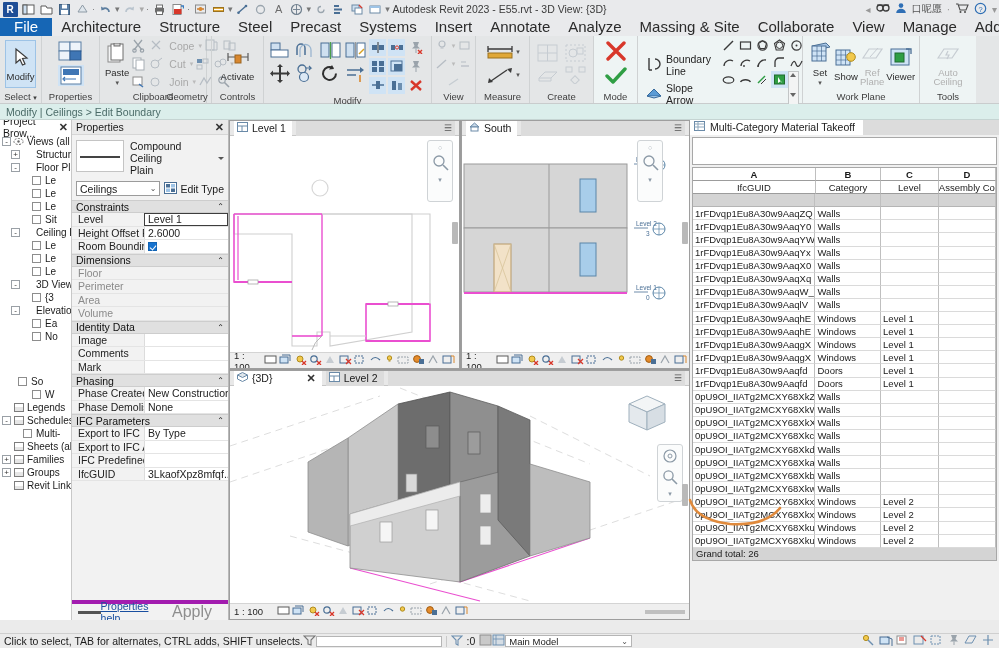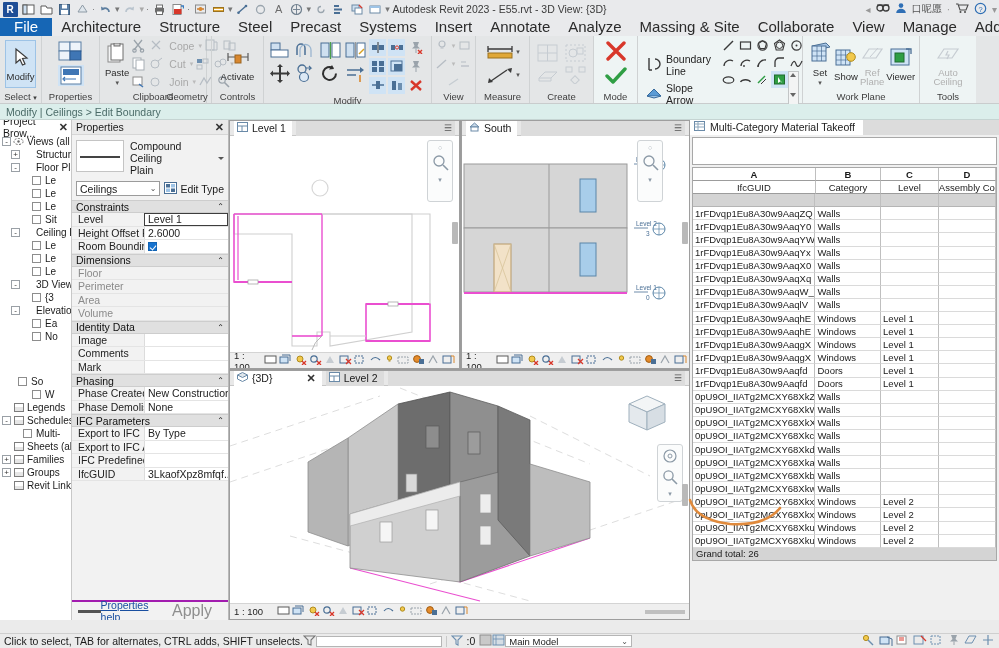--- a/index.html
+++ b/index.html
@@ -89,21 +89,21 @@
   .grp-head{height:13px;background:#e0e0e0;border-top:1px solid #cdcdcd;border-bottom:1px solid #cdcdcd;
      display:flex;align-items:center;justify-content:space-between;padding:0 4px;font-size:10.5px;font-weight:normal;color:#111;}
   .prow{height:13.5px;display:flex;align-items:stretch;border-bottom:1px solid #e4e4e4;font-size:10.5px;}
   .pk{width:72px;padding-left:6px;display:flex;align-items:center;color:#222;overflow:hidden;white-space:nowrap;}
   .pk.dimmed{color:#8a8a8a;}
   .pv{flex:1;background:#fff;border-left:1px solid #dcdcdc;display:flex;align-items:center;padding-left:3px;color:#222;overflow:hidden;white-space:nowrap;}
   .pv.gray{background:#f2f2f2;color:#7d7d7d;margin-top:32px;}
   .pv.focus{border:1px solid #3d3d3d;background:#fff;}
   .chk{width:9px;height:9px;background:#1773cf;border:1px solid #1264b5;position:relative;}
   .chk::after{content:"";position:absolute;left:2px;top:1px;width:3px;height:5px;border:solid #fff;border-width:0 1.5px 1.5px 0;transform:rotate(40deg);}
-  .props-foot{position:absolute;left:0;right:0;bottom:0;height:20px;border-top:2px solid #a21caf;
+  .props-foot{position:absolute;left:0;right:0;bottom:0;height:20px;border-top:4px solid #a21caf;
      display:flex;align-items:center;justify-content:space-between;padding:0 6px;background:#f2f2f2;}
   .link{color:#1a4fa0;text-decoration:underline;font-size:10.5px;}
   .applybtn{font-size:16px;color:#8e8e8e;padding:1px 10px;}
 
   
   .views{position:absolute;left:229px;top:120px;right:309px;bottom:28px;background:#9b9b9b;}
   .vwin{position:absolute;background:#fff;border:1px solid #9e9e9e;overflow:hidden;}
   .vtab{height:15px;background:#e8e8e8;border-bottom:1px solid #c7c7c7;display:flex;align-items:center;gap:4px;padding:0 4px;font-size:10.5px;}
   .vtab .tabitem{display:flex;align-items:center;gap:4px;background:#fff;height:15px;padding:0 6px 0 3px;}
   .vtab .tabrest{flex:1;background:#dcdcdc;height:15px;display:flex;align-items:center;justify-content:flex-end;padding-right:3px;}

